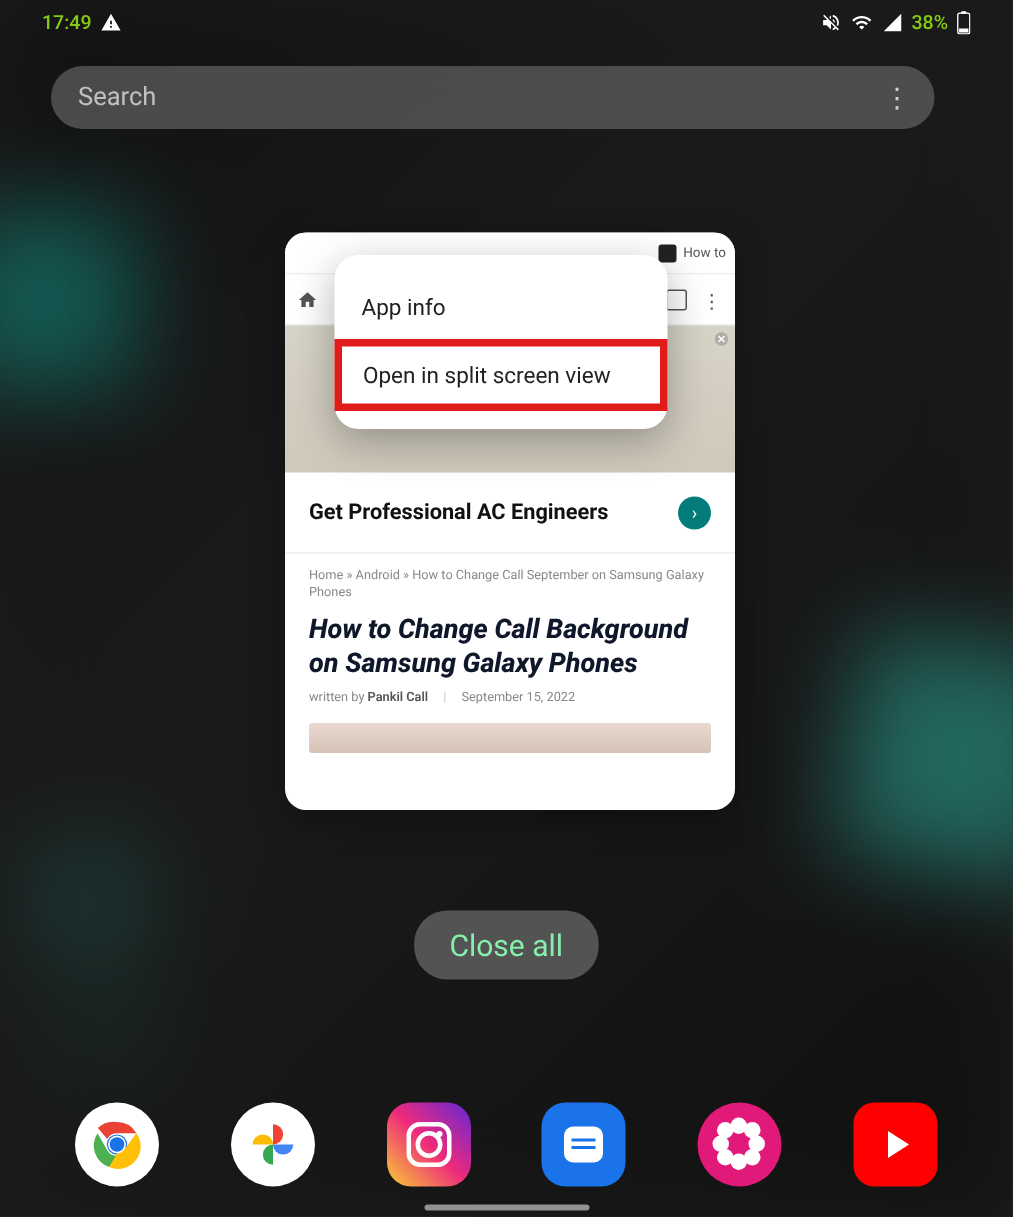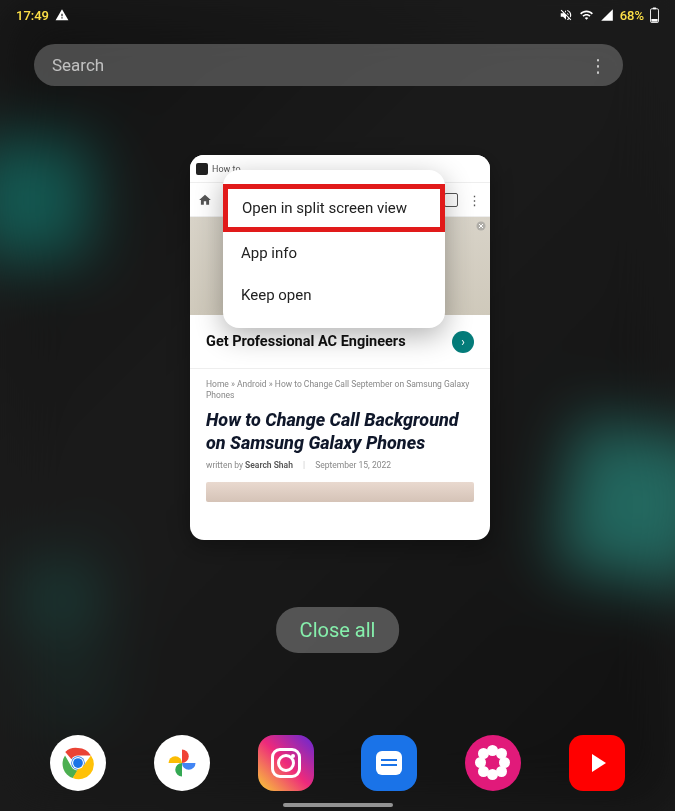--- a/index.html
+++ b/index.html
@@ -19,41 +19,41 @@
     .blob { position: absolute; border-radius: 8px; filter: blur(10px); }
     .blob1 { width: 120px; height: 120px; background: #1fb8a9; left: -30px; top: 140px; opacity:.7; }
     .blob2 { width: 150px; height: 150px; background: #3fd6c4; right: -40px; top: 430px; opacity:.7; transform: rotate(10deg); }
     .blob3 { width: 80px; height: 80px; background: #2a9c8c; left: 20px; top: 560px; opacity:.4; }
     .blob4 { width: 80px; height: 60px; background: #296e63; left: 30px; top: 660px; opacity:.3; }
     .overlay { position: absolute; inset: 0; background: rgba(0,0,0,.35); }
 
     .statusbar {
       position: absolute; top: 0; left: 0; right: 0; height: 30px;
       display: flex; justify-content: space-between; align-items: center;
-      padding: 0 16px; color: #fde047; font-size: 13px; font-weight: 500;
+      padding: 0 28px; color: #84cc16; font-size: 13px; font-weight: 500;
       z-index: 5;
     }
     .statusbar-left, .statusbar-right { display: flex; align-items: center; gap: 6px; }
     .status-icon { display: inline-flex; font-size: 14px; }
 
     .search-pill {
       position: absolute; top: 44px; left: 34px; right: 52px; height: 42px;
       background: rgba(120,120,120,.55); border-radius: 22px;
       display: flex; align-items: center; padding: 0 16px 0 18px;
       z-index: 5; color: rgba(255,255,255,.65); font-size: 17px;
     }
     .search-pill .dots { margin-left: auto; color: rgba(255,255,255,.75); font-size: 18px; }
 
     .recent-card {
       position: absolute; left: 190px; top: 155px; width: 300px; height: 385px;
       border-radius: 14px; overflow: hidden; background: #fff;
       box-shadow: 0 6px 24px rgba(0,0,0,.35);
       z-index: 3;
     }
-    .app-header { height: 28px; background: #fff; display:flex; align-items:center; padding: 2px 6px; gap:4px; border-bottom:1px solid #eee; font-size:9px; color:#555; }
+    .app-header { height: 28px; background: #fff; display:flex; align-items:center; padding: 2px 6px; gap:4px; border-bottom:1px solid #eee; font-size:9px; color:#555;justify-content:flex-end; }
     .app-header .favicon { width:12px; height:12px; background:#222; border-radius:2px; }
     .browser-bar { height: 34px; background:#fff; display:flex; align-items:center; padding:0 8px; gap:10px; border-bottom:1px solid #eee; }
     .browser-bar .b-ic { width:14px; height:14px; color:#555; font-size:14px; }
     .tab-ic { width:14px; height:14px; border:1.5px solid #555; border-radius:2px; margin-left:auto; }
     .ad-area { height:98px; background: linear-gradient(#d8d3c8, #cfc9bb); position:relative; }
     .ad-x { position:absolute; top:4px; right:4px; width:10px; height:10px; }
     .ad-bar { height:54px; background:#fff; display:flex; align-items:center; padding:0 16px; gap:10px; border-bottom:1px solid #eee; }
     .ad-bar .t { font-weight:700; font-size:14.5px; color:#111; flex:1; }
     .ad-arrow { width:22px; height:22px; background:#047c7a; border-radius:50%; display:flex; align-items:center; justify-content:center; color:#fff; font-size:12px; }
     .breadcrumb { padding: 10px 16px 6px; font-size:8.5px; color:#888; line-height:1.3; }
@@ -130,21 +130,21 @@
     <span class="status-icon">
       <svg width="15" height="14" viewBox="0 0 24 24" fill="#fff">
           <path d="M1 9l2 2c4.97-4.97 13.03-4.97 18 0l2-2C16.93 2.93 7.08 2.93 1 9zm8 8l3 3 3-3c-1.65-1.66-4.34-1.66-6 0zm-4-4l2 2c2.76-2.76 7.24-2.76 10 0l2-2C15.14 9.14 8.87 9.14 5 13z"></path>
         </svg>
     </span>
     <span class="status-icon">
       <svg width="14" height="14" viewBox="0 0 24 24" fill="#fff">
           <path d="M2 22h20V2L2 22z"></path>
         </svg>
     </span>
-    <span>68%</span>
+    <span>38%</span>
     <span class="status-icon">
       <svg width="9" height="16" viewBox="0 0 10 18" fill="none">
           <rect x="0.5" y="2" width="9" height="15.5" rx="1.5" stroke="#fff"></rect>
           <rect x="3" y="0.5" width="4" height="2" rx="0.8" fill="#fff"></rect>
           <rect x="1.5" y="13.5" width="7" height="3" fill="#fff"></rect>
         </svg>
     </span>
   </div>
 </div>
 
@@ -178,31 +178,30 @@
       </svg>
   </div>
   <div class="ad-bar">
     <span class="t">Get Professional AC Engineers</span>
     <span class="ad-arrow">›</span>
   </div>
   <div class="breadcrumb">Home » Android » How to Change Call September on Samsung Galaxy Phones</div>
   <div class="article-title">How to Change Call Background on Samsung Galaxy Phones</div>
   <div class="byline">
     <span>written by</span>
-    <span class="a">Search Shah</span>
+    <span class="a">Pankil Call</span>
     <span class="sep">|</span>
     <span>September 15, 2022</span>
   </div>
   <div class="article-img"></div>
 </div>
 
 <div class="popup-menu">
+  <div class="menu-item">App info</div>
   <div class="menu-item highlight">Open in split screen view</div>
-  <div class="menu-item">App info</div>
-  <div class="menu-item">Keep open</div>
 </div>
 
 <div class="close-all">Close all</div>
 
 <div class="dock">
   <div class="dock-icon">
     <svg viewBox="0 0 48 48">
         <circle cx="24" cy="24" r="22" fill="#fff"></circle>
         <circle cx="24" cy="24" r="9" fill="#1a73e8"></circle>
         <path fill="#ea4335" d="M24 4a20 20 0 0 1 17.3 10H24a10 10 0 0 0-8.7 5L7 9.3A20 20 0 0 1 24 4z"></path>

